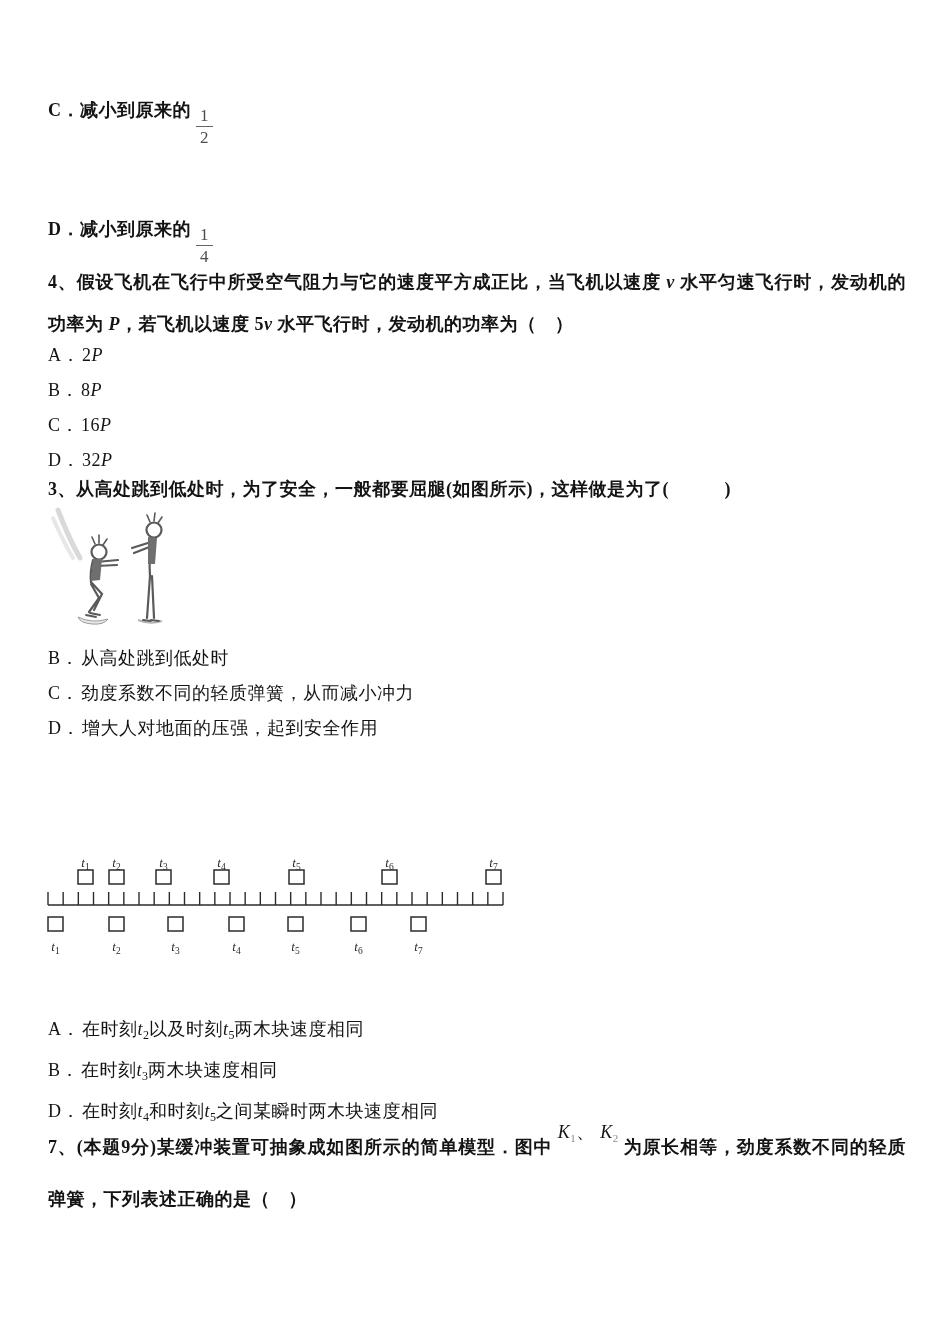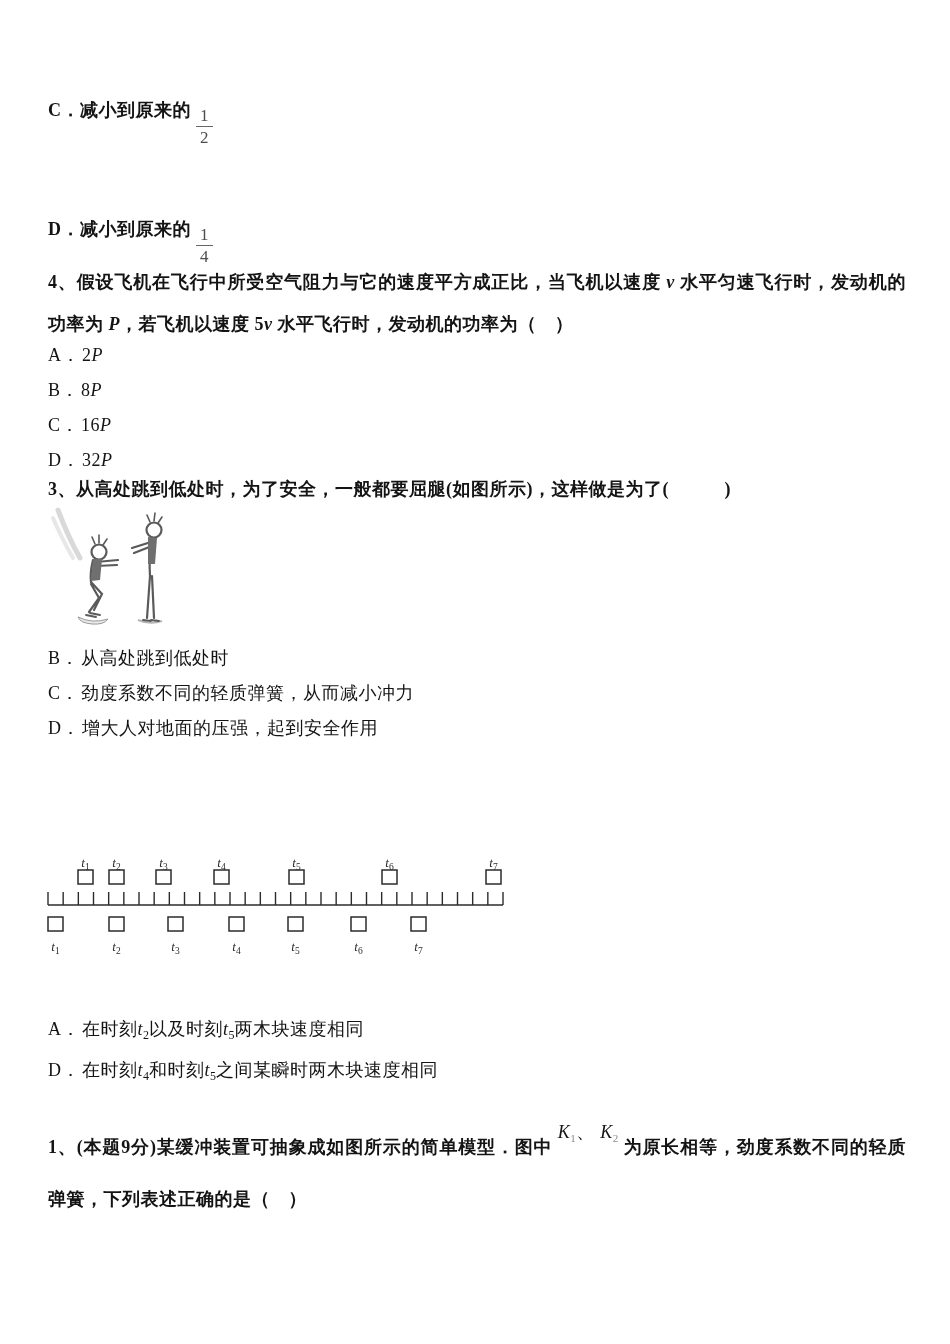--- a/index.html
+++ b/index.html
@@ -154,18 +154,19 @@
         <text x="191.5" y="103" text-anchor="middle" font-size="13" fill="#2b2b2b"><tspan font-style="italic">t</tspan><tspan font-size="9.5" dy="3">4</tspan></text>
         <rect x="243" y="69" width="15" height="14" fill="none" stroke="#2b2b2b" stroke-width="1.5"></rect>
         <text x="250.5" y="103" text-anchor="middle" font-size="13" fill="#2b2b2b"><tspan font-style="italic">t</tspan><tspan font-size="9.5" dy="3">5</tspan></text>
         <rect x="306" y="69" width="15" height="14" fill="none" stroke="#2b2b2b" stroke-width="1.5"></rect>
         <text x="313.5" y="103" text-anchor="middle" font-size="13" fill="#2b2b2b"><tspan font-style="italic">t</tspan><tspan font-size="9.5" dy="3">6</tspan></text>
         <rect x="366" y="69" width="15" height="14" fill="none" stroke="#2b2b2b" stroke-width="1.5"></rect>
         <text x="373.5" y="103" text-anchor="middle" font-size="13" fill="#2b2b2b"><tspan font-style="italic">t</tspan><tspan font-size="9.5" dy="3">7</tspan></text>
       </svg></div>
   <div class="abs" style="top:976px;margin-top:36px;">
     <div class="opt"><span class="label">A．</span><span><span>在时刻</span><span class="it">t</span><span class="sub">2</span><span>以及时刻</span><span class="it">t</span><span class="sub">5</span><span>两木块速度相同</span></span></div>
+    <div class="opt"><span class="label">B．</span><span><span>在时刻</span><span class="it">t</span><span class="sub">3</span><span>两木块速度相同</span></span></div>
     <div class="opt"><span class="label">D．</span><span><span>在时刻</span><span class="it">t</span><span class="sub">4</span><span>和时刻</span><span class="it">t</span><span class="sub">5</span><span>之间某瞬时两木块速度相同</span></span></div>
   </div>
 
-  <div class="abs para lh46" style="top:1124px;"><span>1、(本题9分)某缓冲装置可抽象成如图所示的简单模型．图中 </span><span class="it up">K</span><span class="sub up">1</span><span class="up">、 </span><span class="it up">K</span><span class="sub up">2</span><span> 为原长相等，劲度系数不同的轻质弹簧，下列表述正确的是（　）</span></div>
+  <div class="abs para lh46" style="top:1124px;"><span>7、(本题9分)某缓冲装置可抽象成如图所示的简单模型．图中 </span><span class="it up">K</span><span class="sub up">1</span><span class="up">、 </span><span class="it up">K</span><span class="sub up">2</span><span> 为原长相等，劲度系数不同的轻质弹簧，下列表述正确的是（　）</span></div>
 
 </div>
 
 </body></html>

